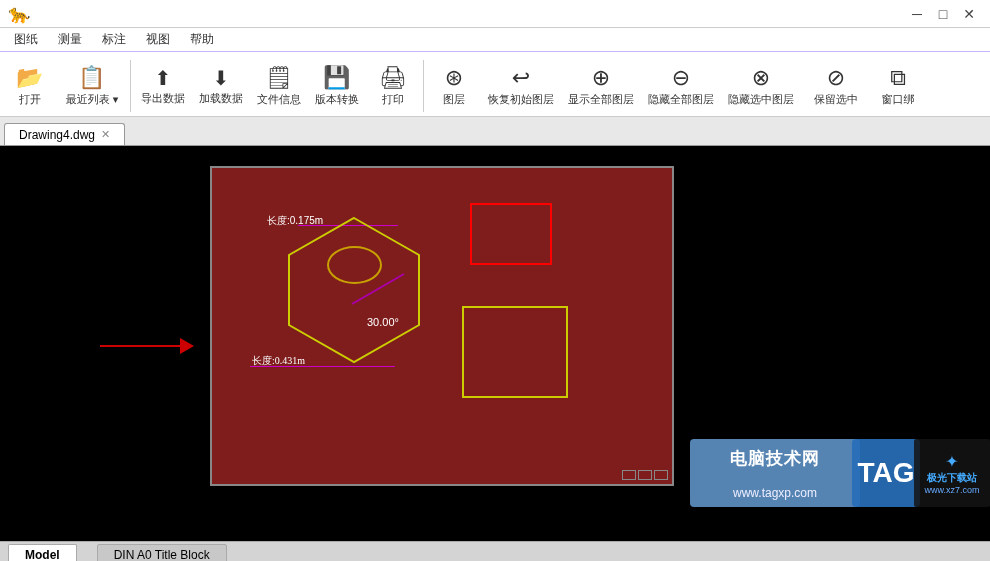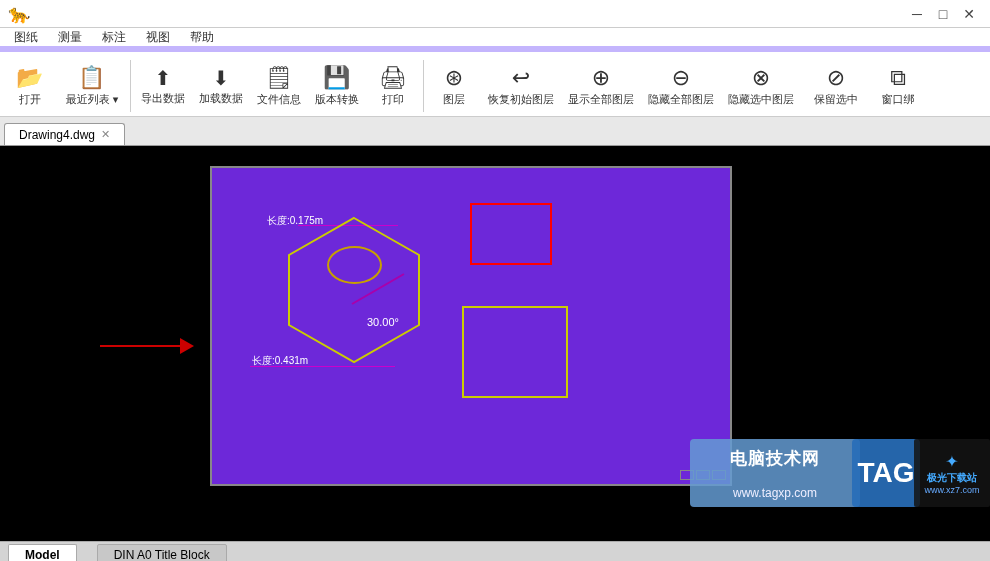--- a/index.html
+++ b/index.html
@@ -14,21 +14,21 @@
     #titlebar .title { flex: 1; text-align: center; font-size: 13px; color: #333; }
     #titlebar .win-btn { width: 26px; height: 20px; display: flex; align-items: center; justify-content: center; cursor: pointer; font-size: 14px; color: #444; }
 
     
     #ribbon {
       width: 100%; background: #fff;
       border-bottom: 1px solid #ccc;
     }
     #menu-bar {
       display: flex; align-items: center; height: 24px;
-      border-bottom: 6px solid #c4b5fd; padding: 0 4px;
+      border-bottom: 1px solid #c4b5fd; padding: 0 4px;
     }
     #menu-bar .menu-item {
       padding: 2px 10px; font-size: 12px; color: #333; cursor: pointer;
     }
 
     #toolbar {
       display: flex; align-items: flex-end; height: 64px; padding: 4px 4px 0 4px; gap: 2px;
     }
     .tb-btn {
       display: flex; flex-direction: column; align-items: center; justify-content: center;
@@ -53,22 +53,22 @@
     .doc-tab .tab-close { font-size: 11px; color: #888; cursor: pointer; }
 
     
     #main-canvas {
       width: 100%; height: calc(561px - 28px - 88px - 24px - 26px);
       background: #000; position: relative; overflow: hidden;
     }
 
     
     #drawing-area {
-      position: absolute; left: 210px; top: 20px; width: 522px; height: 320px;
-      border: 2px solid #888; background: #6d28d9;
+      position: absolute; left: 210px; top: 20px; width: 464px; height: 320px;
+      border: 2px solid #888; background: #7f1d1d;
     }
 
     
     #watermark {
       position: absolute; right: 120px; bottom: 10px;
       width: 230px; height: 70px;
       background: rgba(100,160,220,0.88);
       display: flex; flex-direction: column; align-items: center; justify-content: center;
       border-radius: 4px; overflow: hidden; gap: 16px;
     }
@@ -220,21 +220,21 @@
         <polygon points="80,10 145,47 145,117 80,154 15,117 15,47" fill="none" stroke="#cccc00" stroke-width="2"></polygon>
       </svg>
     </div>
 
     <div style="position:absolute;left:115px;top:78px;width:55px;height:38px;border:2px solid #c8a000;border-radius:50%;background:transparent;"></div>
 
     <div style="position:absolute;left:140px;top:135px;width:60px;height:2px;background:#aa00aa;transform:rotate(-30deg);transform-origin:left center;"></div>
     <span style="position:absolute;left:155px;top:148px;color:#fff;font-size:11px;">30.00°</span>
 
     <div style="position:absolute;left:38px;top:198px;width:145px;height:1px;background:#cc00cc;"></div>
-    <span style="position:absolute;left:40px;top:186px;color:#fff;font-size:10px;white-space:nowrap;">长度:0.431m</span>
+    <span style="position:absolute;left:40px;top:186px;color:#fff;font-size:10px;white-space:nowrap;font-family:Liberation Serif, serif;">长度:0.431m</span>
 
     <div style="position:absolute;left:258px;top:35px;width:82px;height:62px;border:2px solid #ff0000;background:transparent;"></div>
 
     <div style="position:absolute;left:250px;top:138px;width:106px;height:92px;border:2px solid #cccc00;background:transparent;"></div>
 
 
     <div style="position:absolute;right:4px;bottom:4px;display:flex;gap:2px;">
       <div style="width:14px;height:10px;border:1px solid #888;"></div>
       <div style="width:14px;height:10px;border:1px solid #888;"></div>
       <div style="width:14px;height:10px;border:1px solid #888;"></div>

